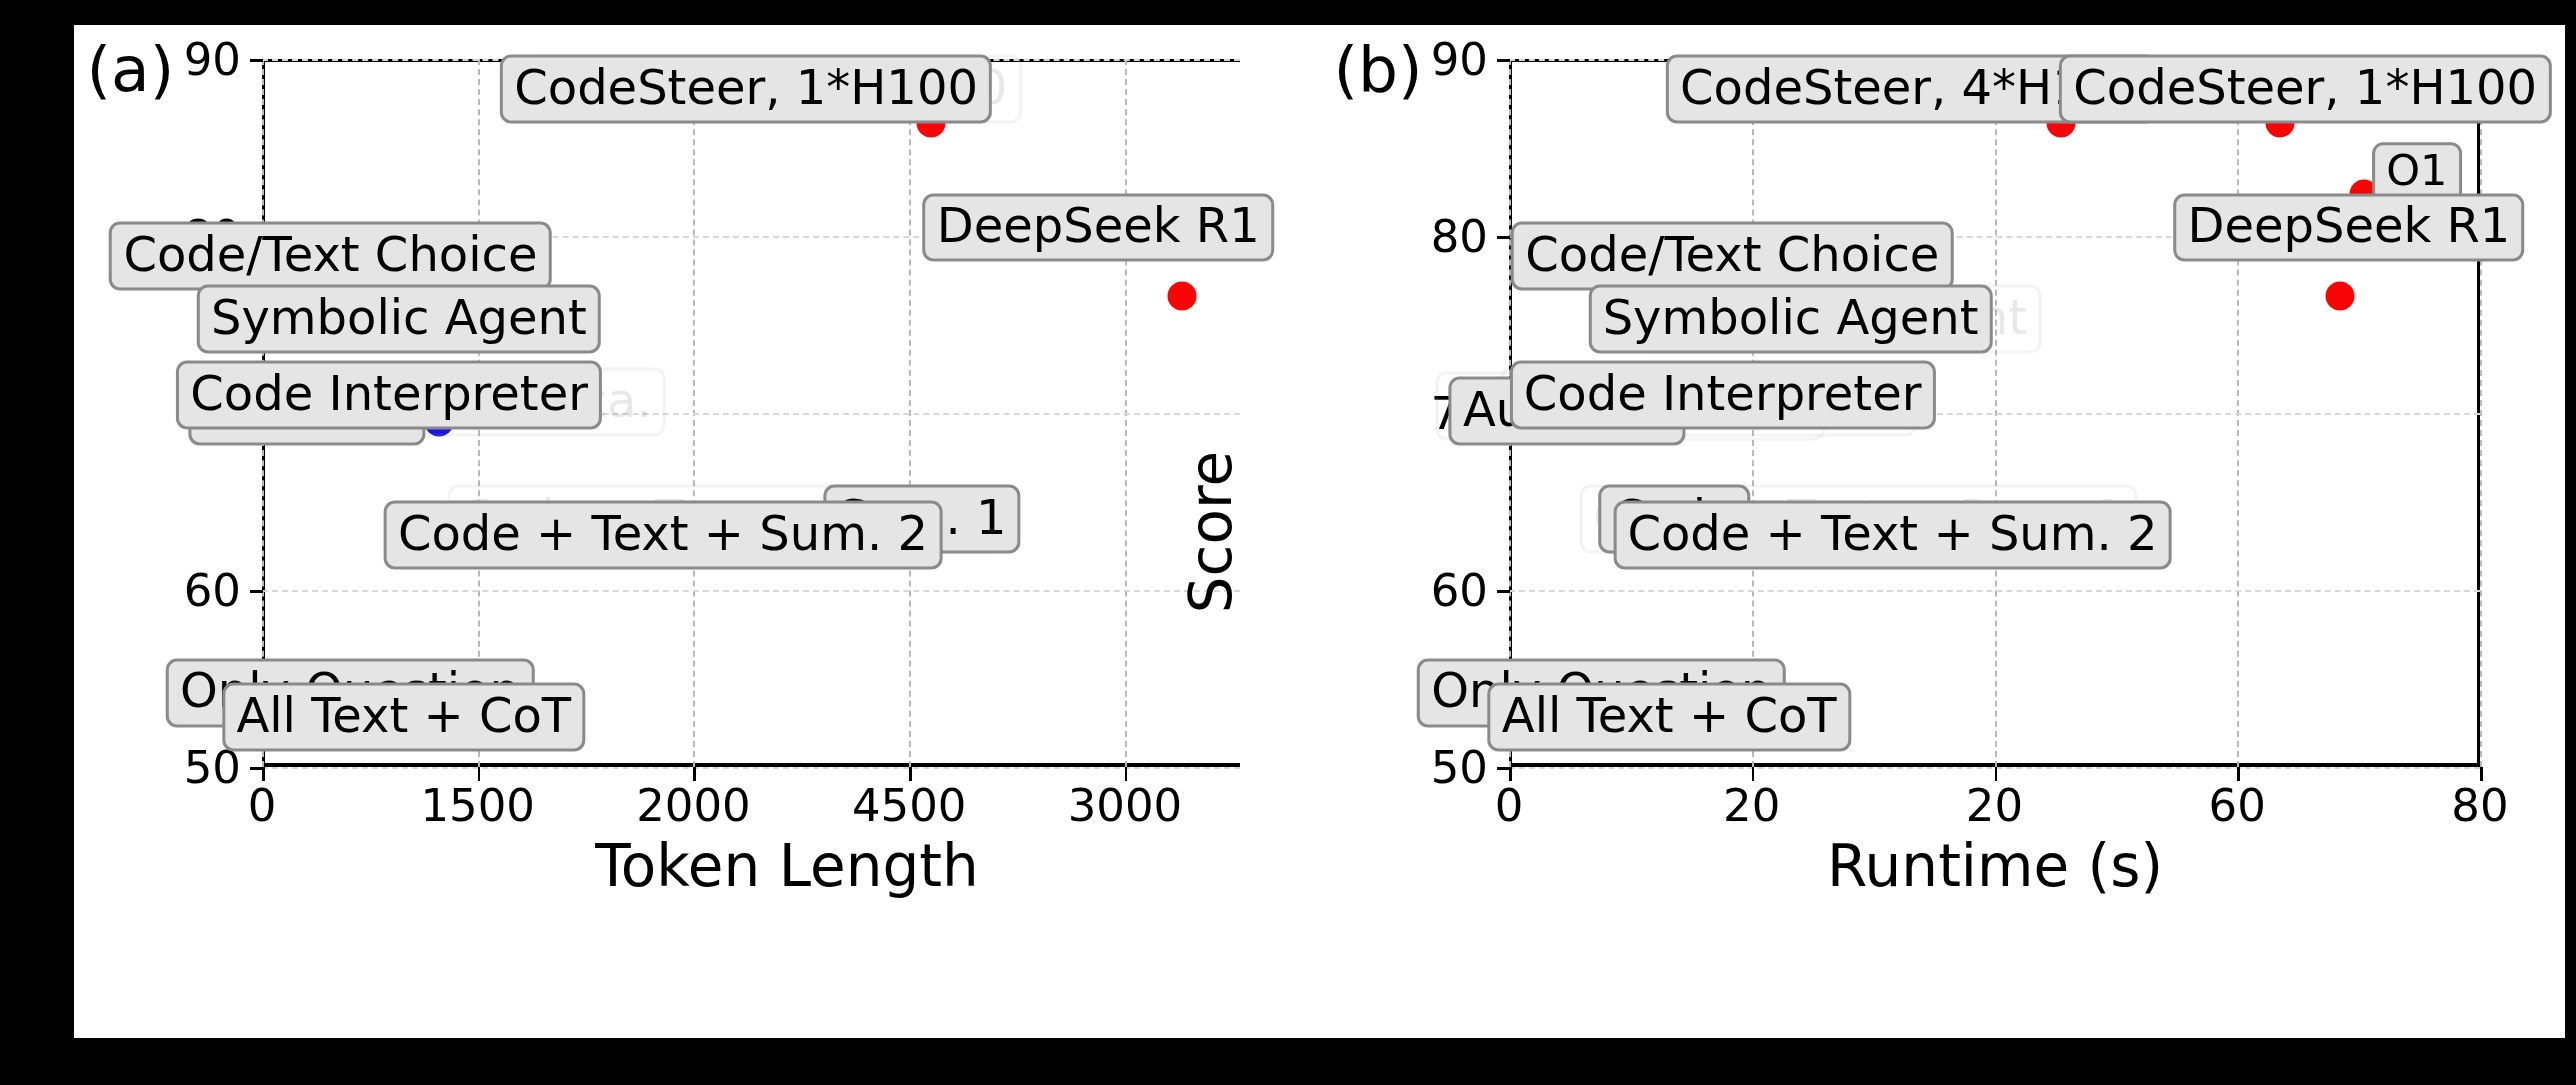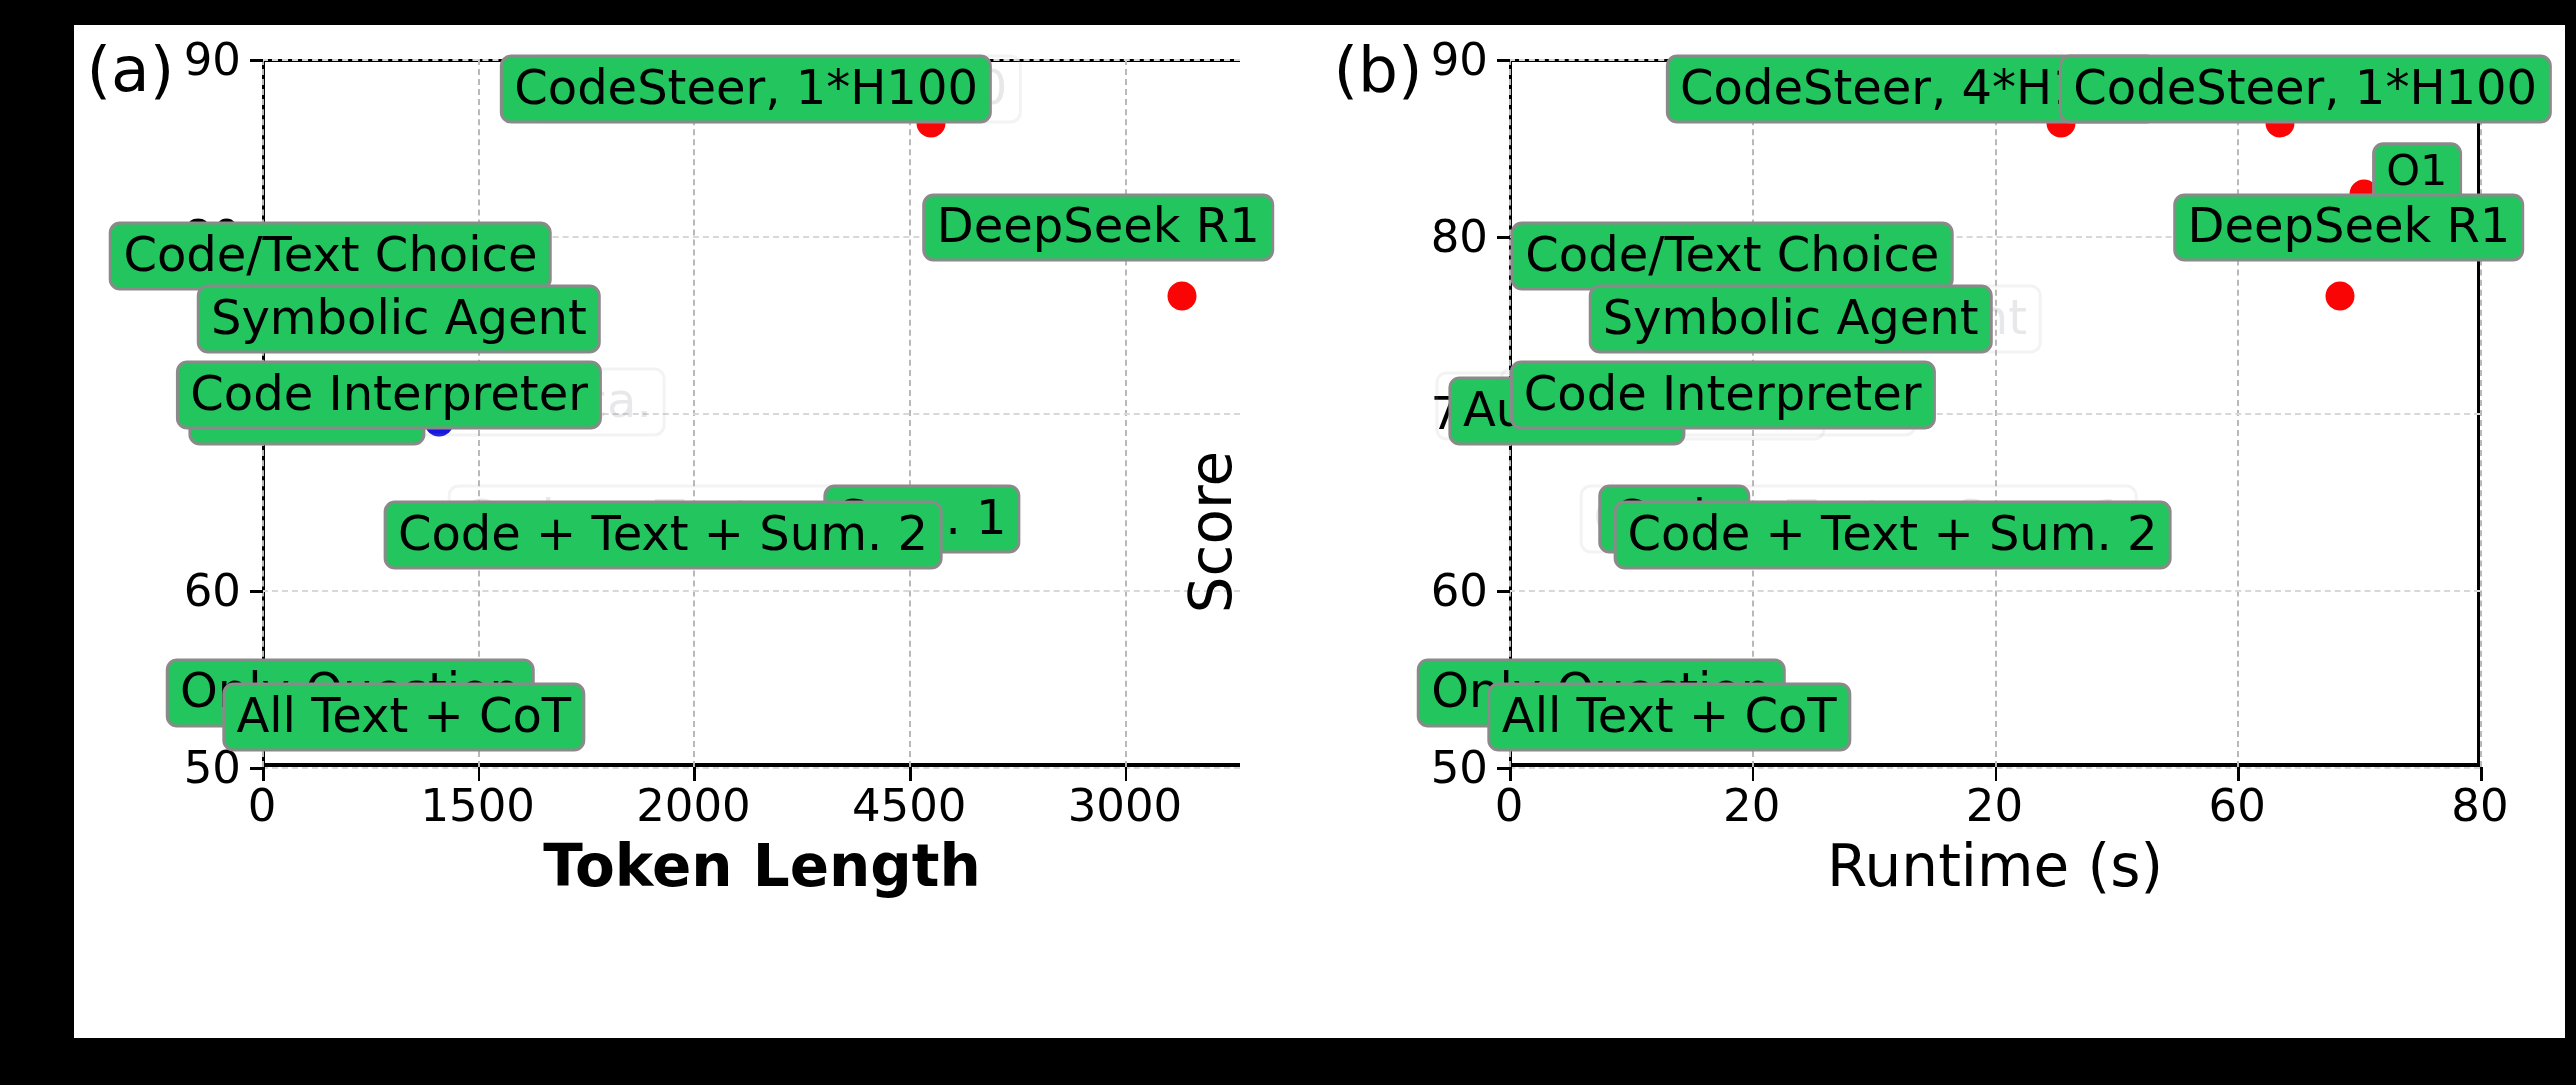--- a/index.html
+++ b/index.html
@@ -61,21 +61,21 @@
   #tag-b{left:12.5px;top:12.5px;}
 
   
   .pt{position:absolute;width:29px;height:29px;border-radius:50%;
       transform:translate(-50%,-50%);}
   .pt.blue{background:#1717e0;}
   .pt.red{background:#fa0505;}
 
   
   .ann{position:absolute;
-       border:3.1px solid #8a8a8a;border-radius:11.3px;background:#22c55e;
+       border:3.1px solid #8a8a8a;border-radius:11.3px;background:#e5e5e5;
        padding:3.8px 11.3px 8.8px 11.3px;
        font-size:48px;color:#000;line-height:1.05;white-space:nowrap;
        transform:translate(-50%,-50%);}
   .ann.faded{background:rgba(255,255,255,0);border-color:rgba(160,160,160,0.12);
        color:rgba(120,120,130,0.17);}
   .ann.small{font-size:43px;}
 </style>
 </head>
 <body>
 
@@ -158,21 +158,21 @@
 
         <div class="ann" style="left:67.5%; top:65.0%">Sum. 1</div>
 
         <div class="ann" style="left:41.0%; top:67.2%">Code + Text + Sum. 2</div>
 
         <div class="ann" style="left:9.0%; top:89.5%">Only Question</div>
 
         <div class="ann" style="left:14.5%; top:93.0%">All Text + CoT</div>
       </div>
 
-      <div class="axis-title" id="xtitle-a" style="left:688px;font-weight:bold;">Token Length</div>
+      <div class="axis-title" id="xtitle-a" style="left:713px;">Token Length</div>
       <div class="ylabel" id="ylabel-a">Score</div>
     </div>
 
     <div class="panel" id="panel-b">
 
       <div class="panel-tag" id="tag-b">(b)</div>
 
       <div class="plot" id="plot-b">
         <div class="spine-left"></div>
         <div class="spine-top"></div>

